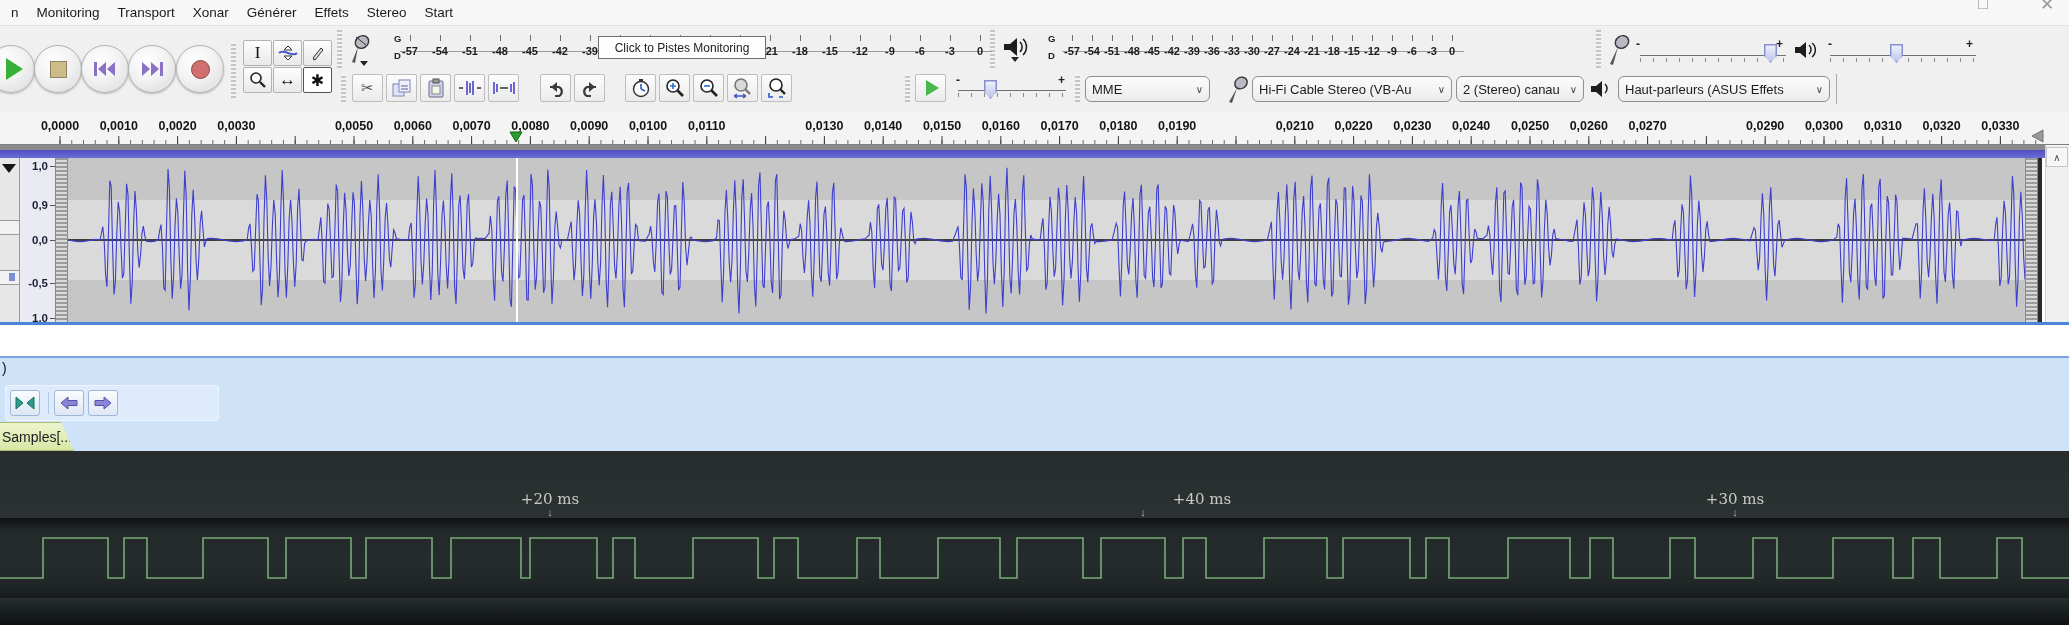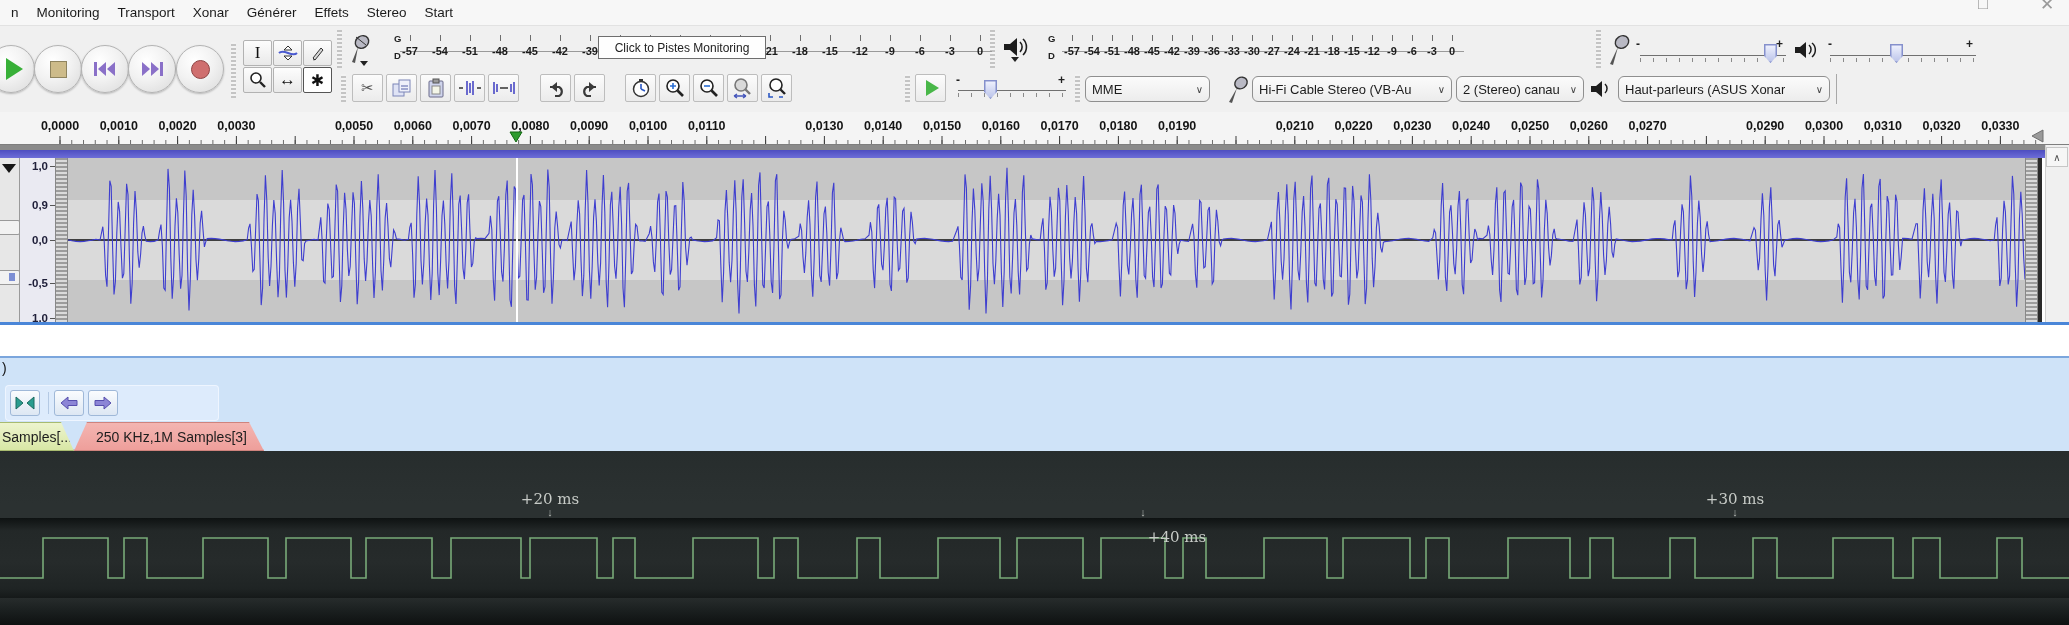--- a/index.html
+++ b/index.html
@@ -304,21 +304,21 @@
     </div>
     <div class="combo" style="left:1456px;width:128px">
       <span>2 (Stereo) canau</span>
       <span class="chev">∨</span>
     </div>
     <svg class="abs" style="left:1590px;top:80px" width="24" height="20" viewBox="0 0 24 20">
       <polygon points="1,6 6,6 12,1 12,17 6,12 1,12" fill="#1d1d1d"></polygon>
       <path d="M15 4 a6 6 0 0 1 0 9" stroke="#1d1d1d" stroke-width="1.5" fill="none"></path>
     </svg>
     <div class="combo" style="left:1618px;width:212px">
-      <span>Haut-parleurs (ASUS Xonar</span>
+      <span>Haut-parleurs (ASUS Effets</span>
       <span class="chev">∨</span>
     </div>
     <div class="abs" style="left:1836px;top:74px;width:1px;height:30px;background:#a8a8a8"></div>
 
     <div id="ruler">
         <svg width="2069" height="32" viewBox="0 0 2069 32">
           <line x1="60" y1="28" x2="60" y2="32" stroke="#6b6b6b" stroke-width="1"></line>
           <line x1="71.76" y1="28" x2="71.76" y2="32" stroke="#6b6b6b" stroke-width="1"></line>
           <line x1="83.52000000000001" y1="28" x2="83.52000000000001" y2="32" stroke="#6b6b6b" stroke-width="1"></line>
           <line x1="95.28000000000002" y1="28" x2="95.28000000000002" y2="32" stroke="#6b6b6b" stroke-width="1"></line>
@@ -615,36 +615,32 @@
       </div>
     <div class="ubtn" style="left:88px">
       <svg width="18" height="14" viewBox="0 0 18 14">
         <polygon points="17,7 10,1 10,4.5 1,4.5 1,9.5 10,9.5 10,13" fill="#8c85d6" stroke="#574fad"></polygon>
       </svg>
       </div>
 
     <div class="tab" id="tab-green">
       <span class="tab-label">Samples[...</span>
     </div>
-    <div class="tab" id="tab-pink">
-      <span class="tab-label">250 KHz,1M Samples[3]</span>
-      <span class="tab-close">✕</span>
-    </div>
 
     <div id="plot"></div>
     <div id="plot-band">
       <svg id="sqwave" width="2069" height="80" viewBox="0 0 2069 80">
           <polyline points="0,60 43,60 43,20 108,20 108,60 124,60 124,20 147,20 147,60 203,60 203,20 268,20 268,60 286,60 286,20 351,20 351,60 366,60 366,20 432,20 432,60 451,60 451,20 521,20 521,60 530,60 530,20 597,20 597,60 613,60 613,20 635,20 635,60 693,60 693,20 758,20 758,60 774,60 774,20 798,20 798,60 857,60 857,20 880,20 880,60 938,60 938,20 1000,20 1000,60 1017,60 1017,20 1083,20 1083,60 1101,60 1101,20 1165,20 1165,60 1183,60 1183,20 1206,20 1206,60 1264,60 1264,20 1327,20 1327,60 1343,60 1343,20 1410,20 1410,60 1426,60 1426,20 1449,20 1449,60 1508,60 1508,20 1570,20 1570,60 1590,60 1590,20 1613,20 1613,60 1670,60 1670,20 1695,20 1695,60 1753,60 1753,20 1777,20 1777,60 1833,60 1833,20 1893,20 1893,60 1913,60 1913,20 1940,20 1940,60 1997,60 1997,20 2022,20 2022,60 2069,60" fill="none" stroke="#78aa78" stroke-width="1.6"></polyline>
         </svg>
     </div>
     <div id="plot-lower"></div>
     <div id="markers">
         <div class="plot-marker" style="left: 550px;">+20 ms</div>
         <div class="plot-arrow" style="left: 550px;">↓</div>
-        <div class="plot-marker" style="left: 1177px; margin-top: 38px;">+40 ms</div>
+        <div class="plot-marker" style="left: 1202px;">+40 ms</div>
         <div class="plot-arrow" style="left: 1143px;">↓</div>
         <div class="plot-marker" style="left: 1735px;">+30 ms</div>
         <div class="plot-arrow" style="left: 1735px;">↓</div>
       </div>
   </div>
 <div class="meter-line" style="left: 400px; width: 592px;"></div>
     <div class="meter-tick" style="left: 410px;"></div>
     <span class="meter-num" style="left: 410px;">-57</span>
     <div class="meter-tick" style="left: 440px;"></div>
     <span class="meter-num" style="left: 440px;">-54</span>

